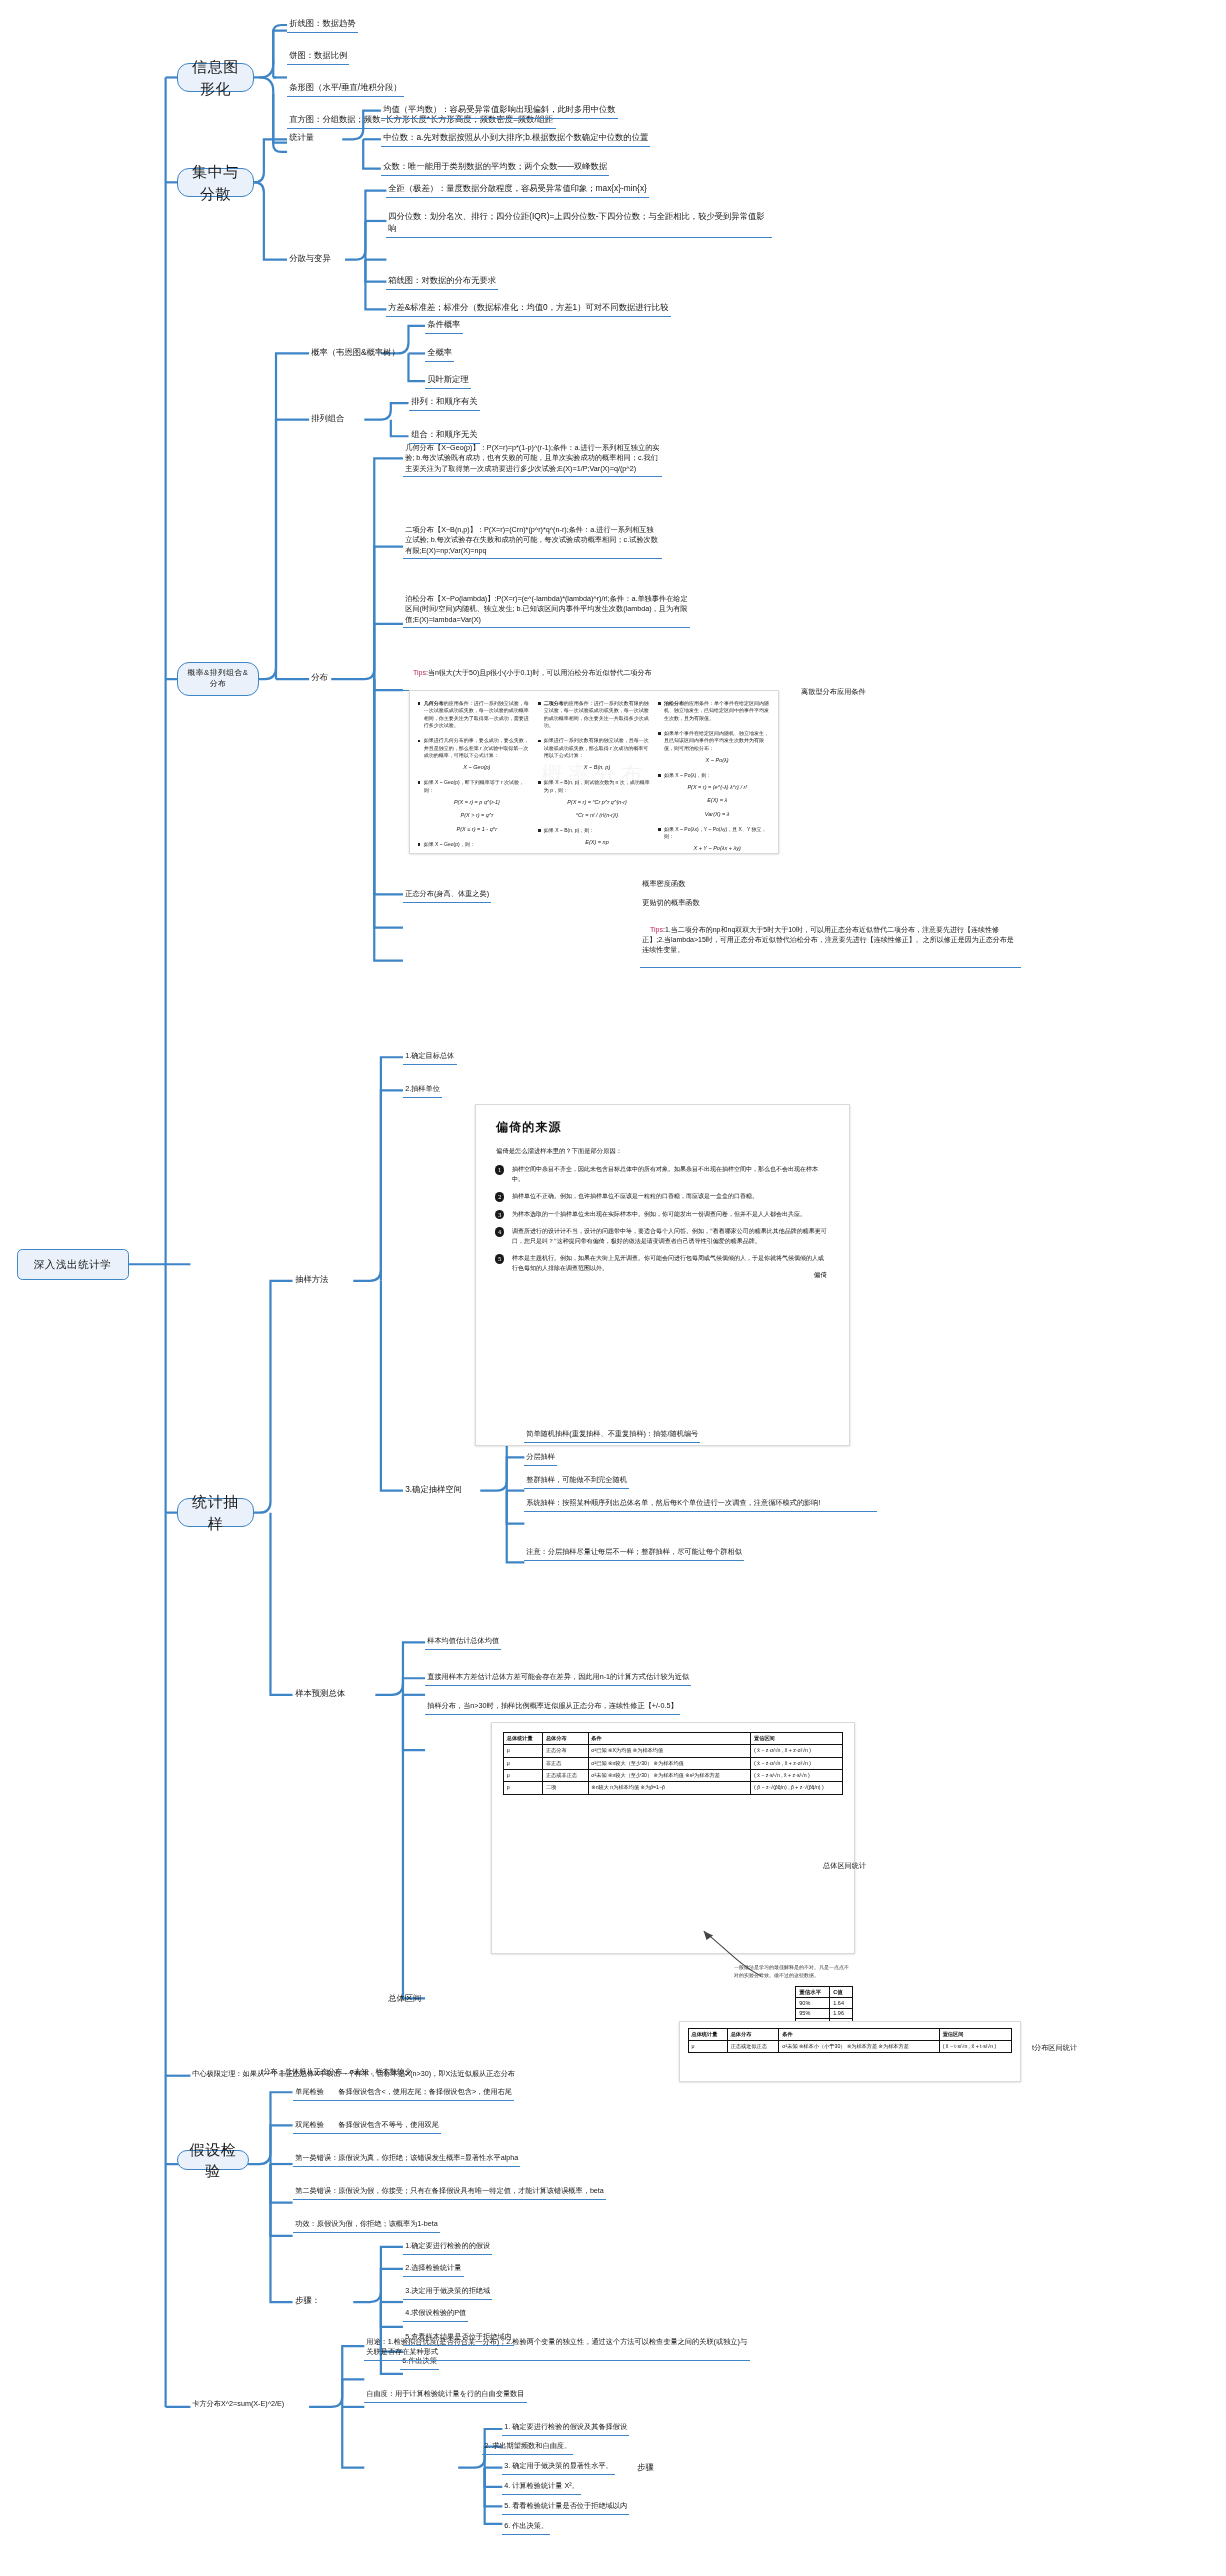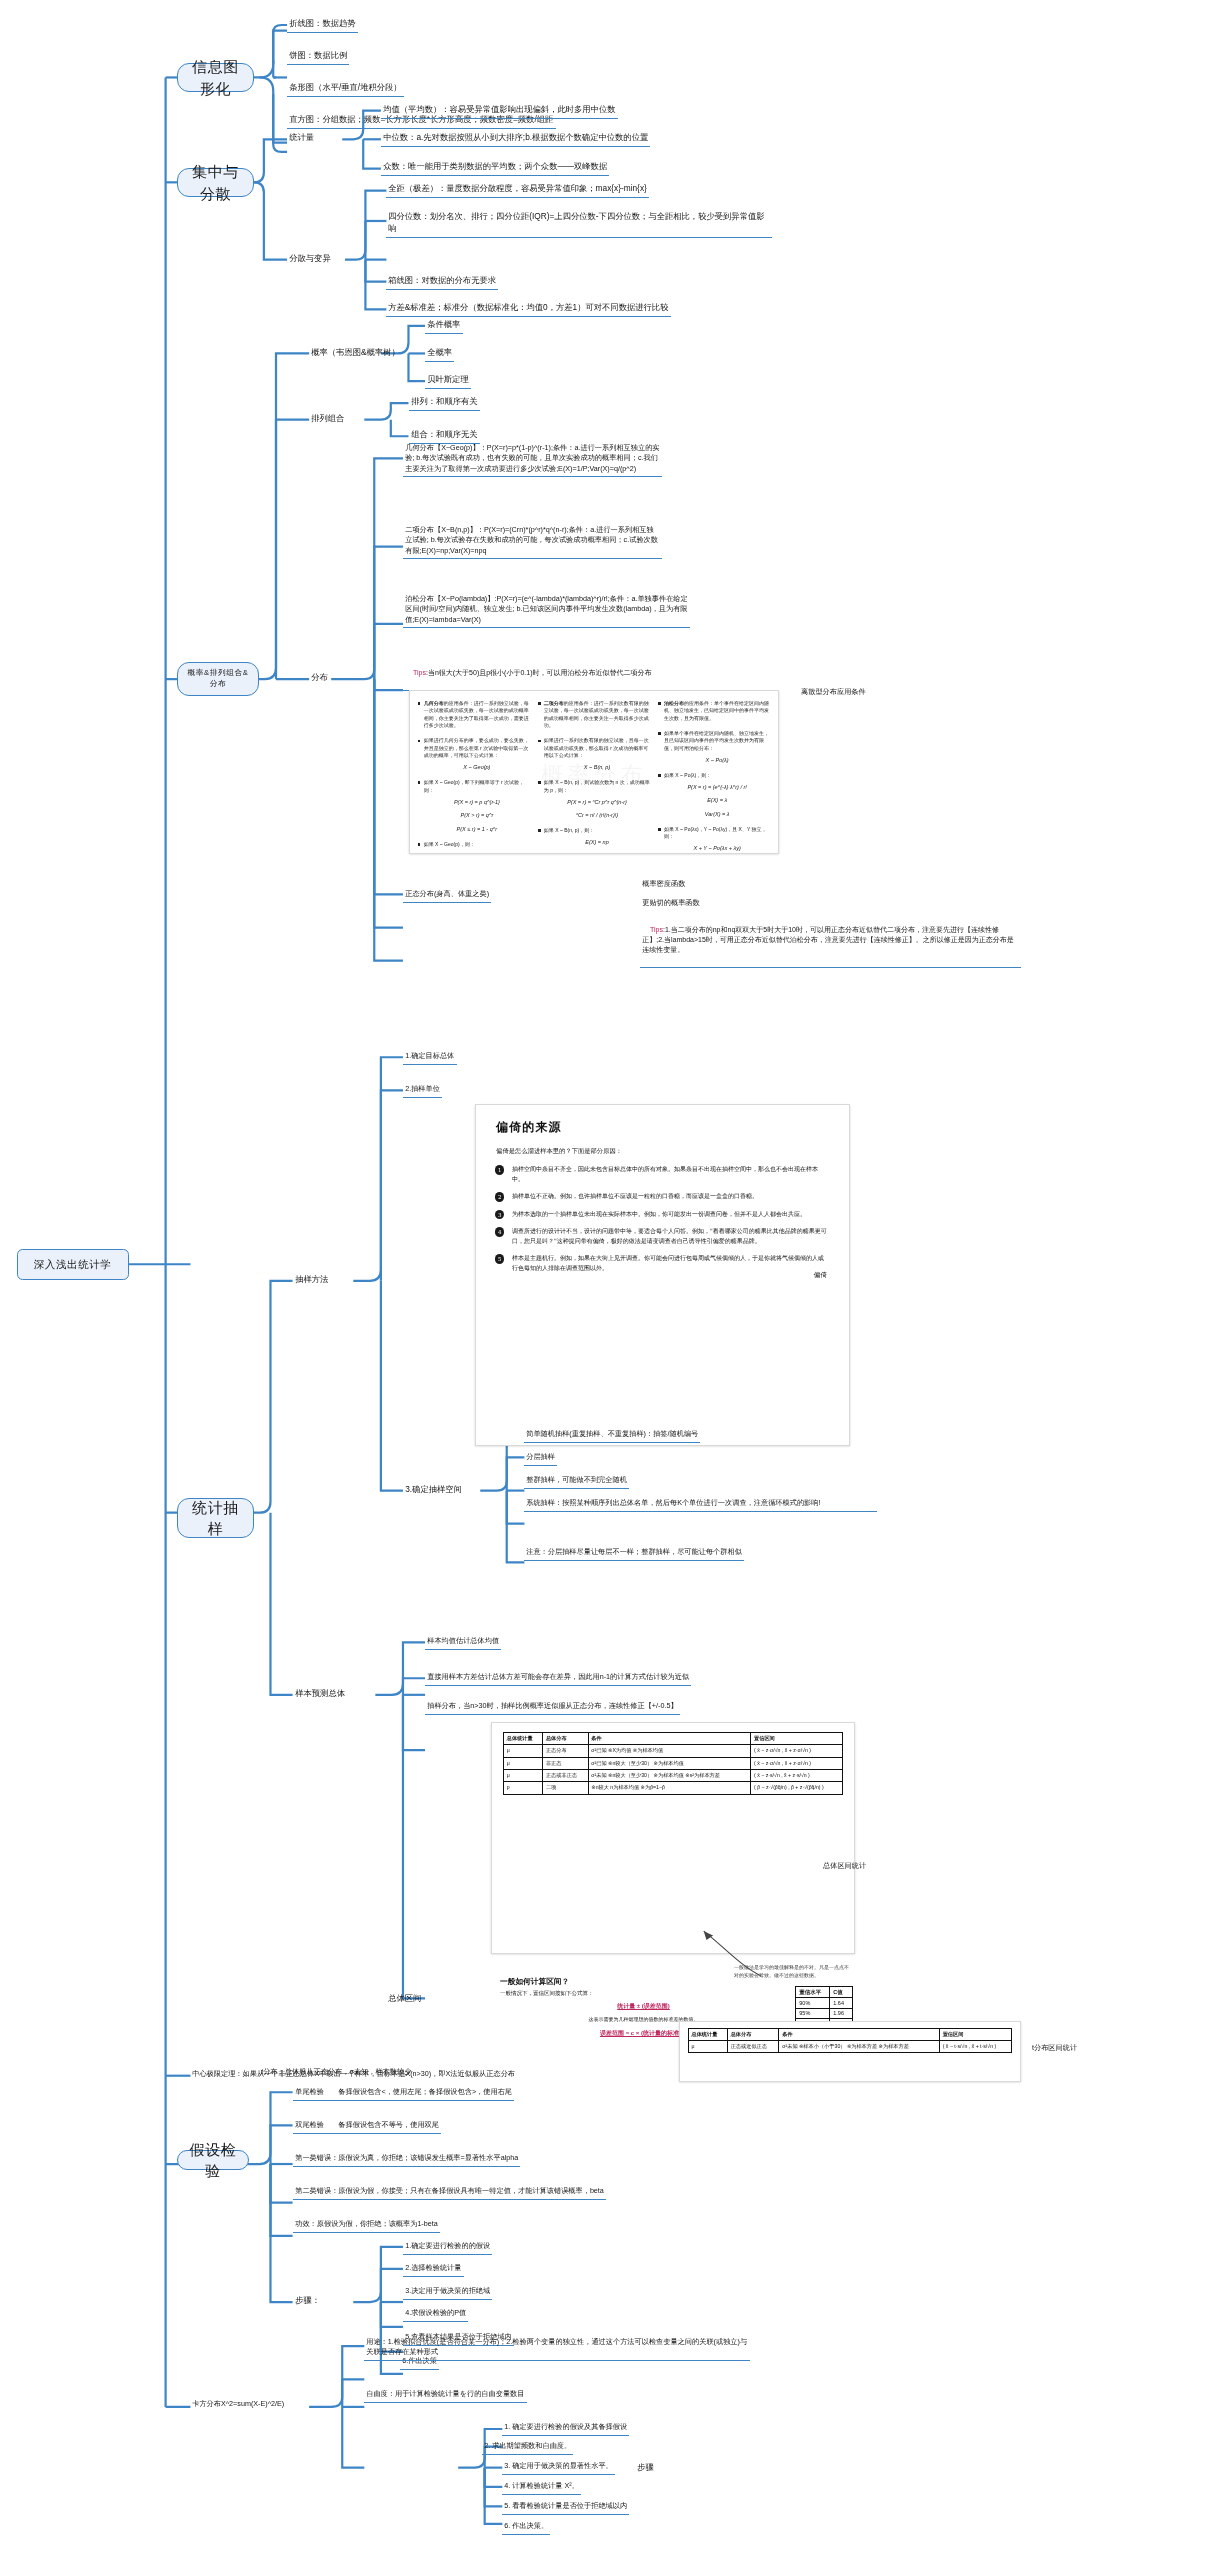--- a/index.html
+++ b/index.html
@@ -325,21 +325,21 @@
   <div class="side-lbl" style="left:801px;top:687px;">离散型分布应用条件</div>
 
   <div class="node leaf small" style="left:403px;top:888px;">正态分布(身高、体重之类)</div>
   <div class="node plain small" style="left:640px;top:878px;">概率密度函数</div>
   <div class="node plain small" style="left:640px;top:897px;">更贴切的概率函数</div>
 
   <div class="node leaf tipsline" style="left:640px;top:914px;width:381px;">
     <span class="tips">Tips</span><span>:1.当二项分布的np和nq双双大于5时大于10时，可以用正态分布近似替代二项分布，注意要先进行【连续性修正】;2.当lambda&gt;15时，可用正态分布近似替代泊松分布，注意要先进行【连续性修正】。之所以修正是因为正态分布是连续性变量。</span>
   </div>
 
-  <div class="node cap lvl1" style="left:177px;top:1498px;width:77px;height:40px;">
+  <div class="node cap lvl1" style="left:177px;top:1498px;width:77px;height:29px;">
     <span>统计抽样</span>
   </div>
   <div class="node lbl" style="left:293px;top:1273px;">抽样方法</div>
 
   <div class="node leaf small" style="left:403px;top:1050px;">1.确定目标总体</div>
   <div class="node leaf small" style="left:403px;top:1083px;">2.抽样单位</div>
   <div class="node lbl" style="left:403px;top:1483px;">3.确定抽样空间</div>
 
   <div class="card bias-card" style="left:475px;top:1104px;width:375px;height:342px;">
     <div class="bias-title">偏倚的来源</div>
@@ -427,27 +427,20 @@
   </div>
 
   <div class="side-lbl" style="left:823px;top:1861px;">总体区间统计</div>
 
   <div class="note-hand" style="left:734px;top:1963px;">一般做法是学习的最佳解释是的不对。凡是一点点不对的实验会导致。做不过的这些数据。</div>
   <svg style="position:absolute;left:679px;top:1921px;width:99px;height:61px;" viewBox="0 0 180 110" width="99" height="61">
     <path d="M150,100 C110,80 80,45 45,18" stroke="#444" stroke-width="2" fill="none"></path>
     <path d="M45,18 L62,26 L50,34 Z" fill="#444"></path>
   </svg>
 
-  <div style="position:absolute;left:500px;top:1971px;width:287px;">
-    <div class="hdr-c" style="text-align:left;">一般如何计算区间？</div>
-    <div style="font-size:5.5px;margin-bottom:5.5px;">一般情况下，置信区间按如下公式算：</div>
-    <div class="formula-blk"><b><span class="redu">统计量 ± (误差范围)</span></b></div>
-    <div style="font-size:5px;text-align:center;margin-bottom:7.7px;">这表示需要为几种最理想的值数的标准差的数值。</div>
-    <div class="formula-blk"><b><span class="redu">误差范围 = c × (统计量的标准差)</span></b></div>
-  </div>
 
   <div style="position:absolute;left:795px;top:1986px;">
     <table class="ci-tbl">
       <thead>
           <tr>
         <th>置信水平</th>
         <th>C值</th>
       </tr>
         </thead>
       <tbody>

